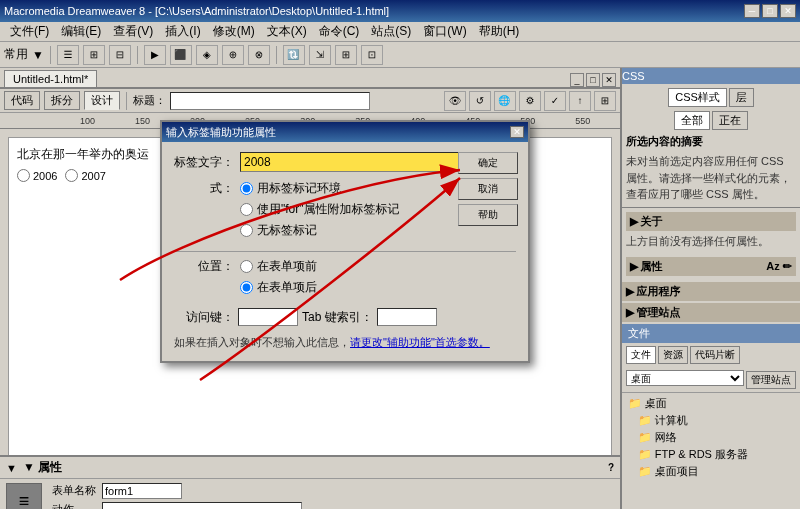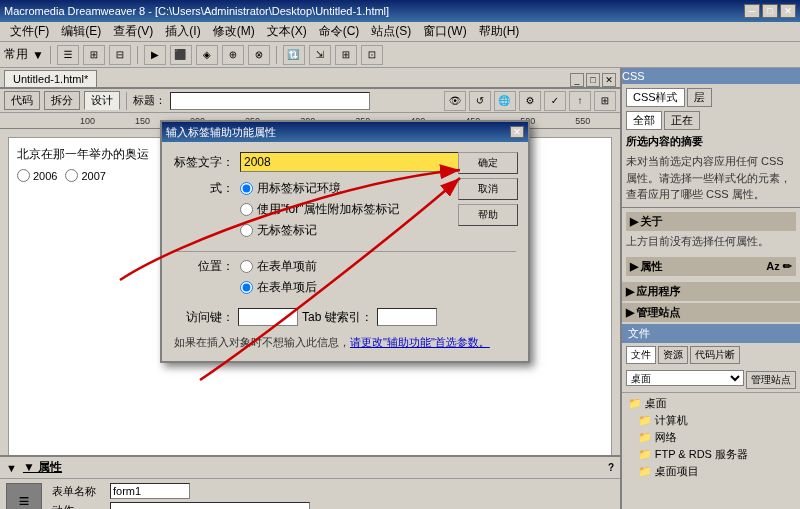--- a/index.html
+++ b/index.html
@@ -188,21 +188,21 @@
       font-size: 11px;
     }
     .props-icon {
       width: 36px; height: 36px;
       background: #808080;
       border: 1px solid #666;
       display: flex; align-items: center; justify-content: center;
       font-size: 18px;
     }
     .props-fields { display: flex; flex-direction: column; gap: 3px; }
-    .props-row { display: flex; align-items: center; gap: 8px; }
+    .props-row { display: flex; gap: 0; }
     .props-label { width: 50px; font-size: 11px; }
     .props-input {
       border: 1px inset #808080;
       background: white;
       height: 16px;
       padding: 0 2px;
       font-size: 11px;
     }
 
     
@@ -224,20 +224,21 @@
       justify-content: space-between;
     }
     .panel-section {
       border-bottom: 1px solid #808080;
       padding: 4px;
     }
     .panel-tabs {
       display: flex;
       gap: 2px;
       margin-bottom: 4px;
+      justify-content: center;
     }
     .panel-tab {
       border: 1px solid #808080;
       padding: 1px 6px;
       background: #d4d0c8;
       cursor: pointer;
       font-size: 11px;
     }
     .panel-tab.active { background: white; }
     .panel-text { font-size: 11px; color: #333; line-height: 1.5; }
@@ -474,21 +475,21 @@
               <span>2007</span>
             </div>
           </div>
         </div>
       </div>
     </div>
 
     <div class="props-bar">
       <div class="props-header">
         <span>▼</span>
-        <span style="font-weight:bold; font-size:12px;text-decoration:underline;">▼ 属性</span>
+        <span style="font-weight:bold; font-size:12px;">▼ 属性</span>
         <span style="margin-left:auto; font-size:10px;">?</span>
       </div>
       <div class="props-content">
         <div class="props-icon">≡</div>
         <div class="props-fields">
           <div class="props-row">
             <span class="props-label">表单名称</span>
             <input class="props-input" style="width: 80px;" type="text" value="form1">
           </div>
           <div class="props-row">

